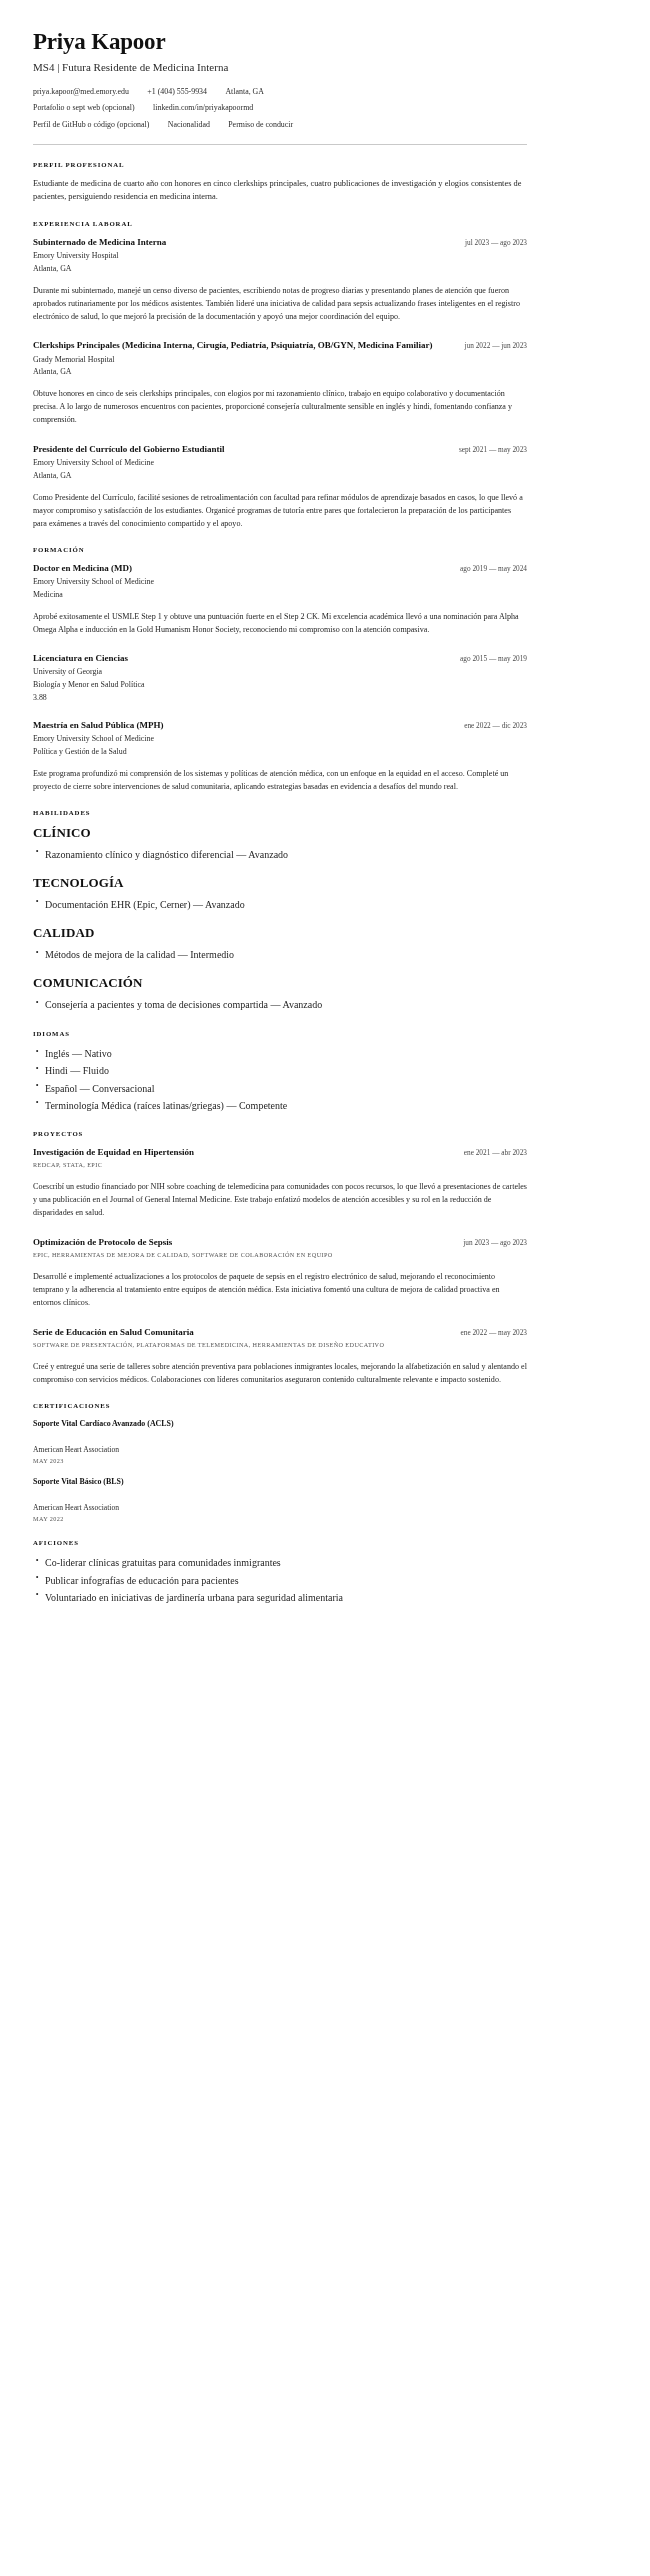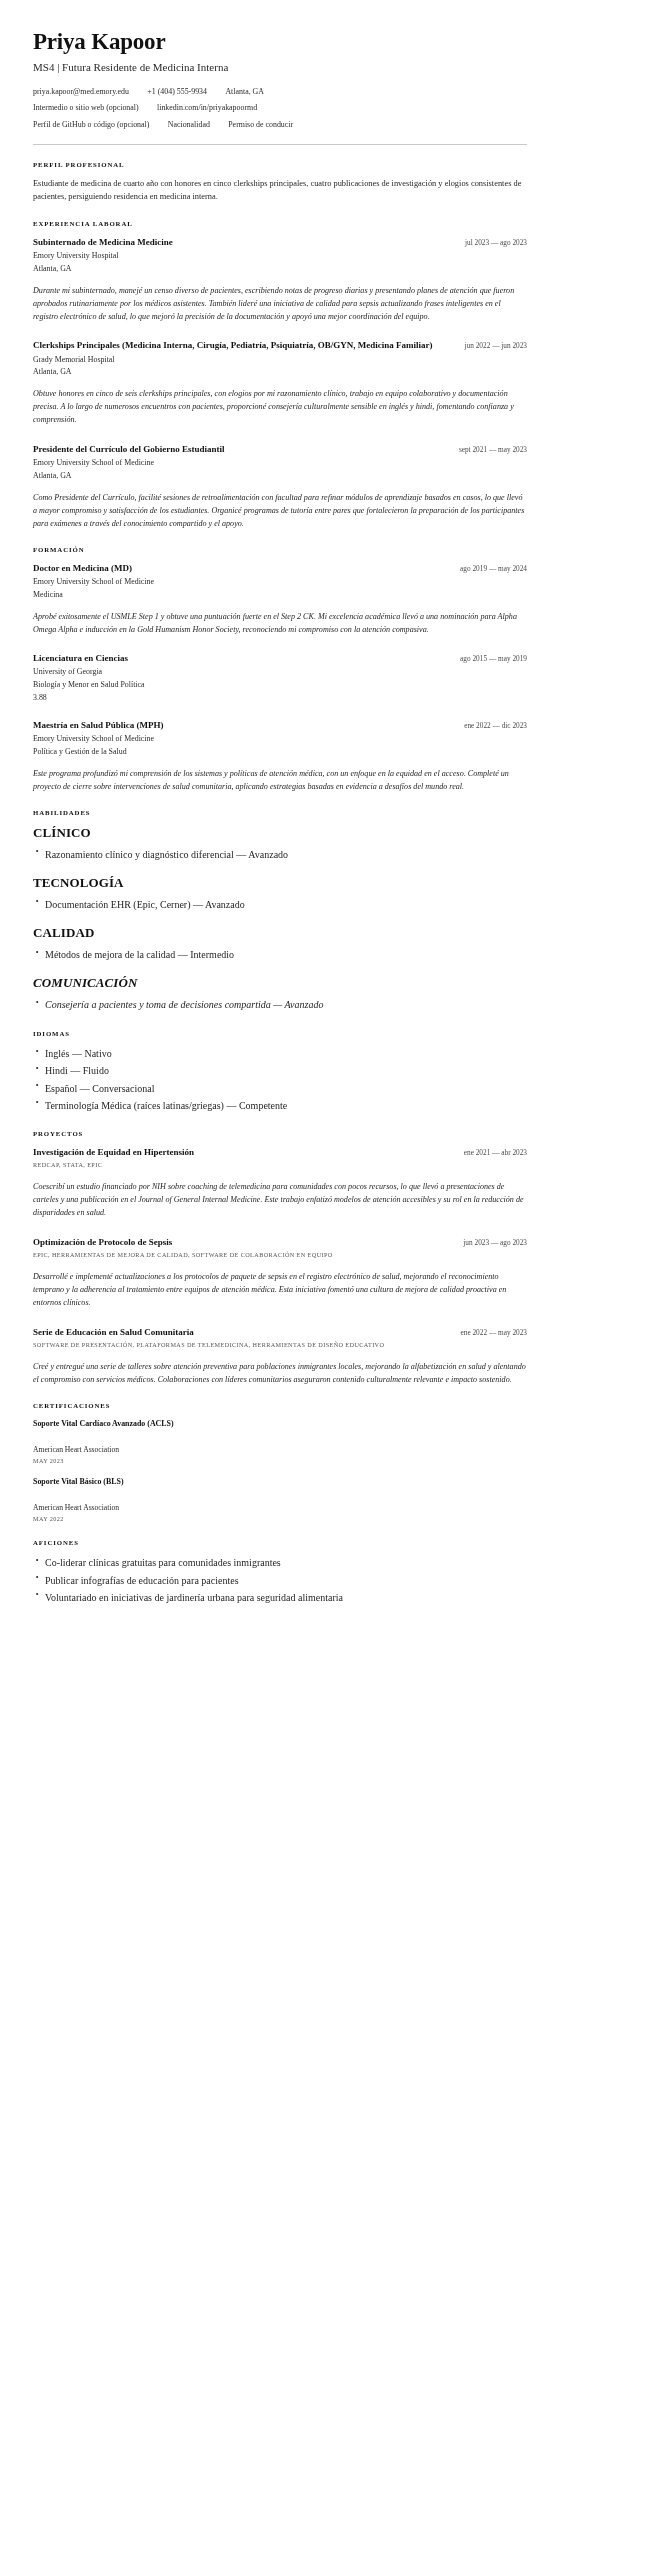--- a/index.html
+++ b/index.html
@@ -121,26 +121,25 @@
     line-height: 1.45;
     text-transform: uppercase;
     max-width: 477px;
   }
   .entry-body {
     font-size: 8.1px;
     line-height: 1.62;
     color: #1f1f1f;
     margin-top: 9.8px;
     max-width: 507px;
-    font-style: italic;
   }
 
   
   .skill-group { margin-bottom: 12px; }
-  .skill-group:last-child { margin-bottom: 0; font-style: italic; }
+  .skill-group:last-child { margin-bottom: 0; }
   .skill-cat {
     font-size: 13px;
     font-weight: bold;
     color: #111111;
     margin: 0 0 4.9px 0;
     letter-spacing: 0.1px;
   }
   ul.bullets {
     list-style: none;
     margin: 0;
@@ -193,21 +192,21 @@
   <header>
     <h1 class="name">Priya Kapoor</h1>
     <div class="headline">MS4 | Futura Residente de Medicina Interna</div>
     <div id="contact-block">
         <div class="contact-row">
           <span class="contact-item">priya.kapoor@med.emory.edu</span>
           <span class="contact-item">+1 (404) 555-9934</span>
           <span class="contact-item">Atlanta, GA</span>
         </div>
         <div class="contact-row">
-          <span class="contact-item">Intermedio o sitio web (opcional)</span>
+          <span class="contact-item">Portafolio o sept web (opcional)</span>
           <span class="contact-item">linkedin.com/in/priyakapoormd</span>
         </div>
         <div class="contact-row">
           <span class="contact-item">Perfil de GitHub o código (opcional)</span>
           <span class="contact-item">Nacionalidad</span>
           <span class="contact-item">Permiso de conducir</span>
         </div>
       </div>
   </header>
 
@@ -216,21 +215,21 @@
   <section class="section">
     <h2 class="section-title">PERFIL PROFESIONAL</h2>
     <p class="para">Estudiante de medicina de cuarto año con honores en cinco clerkships principales, cuatro publicaciones de investigación y elogios consistentes de pacientes, persiguiendo residencia en medicina interna.</p>
   </section>
 
   <section class="section">
     <h2 class="section-title">EXPERIENCIA LABORAL</h2>
     <div id="experience-list">
         <div class="entry">
           <div class="entry-head">
-            <div class="entry-title">Subinternado de Medicina Medicine</div>
+            <div class="entry-title">Subinternado de Medicina Interna</div>
             <div class="entry-date">jul 2023 — ago 2023</div>
           </div>
           <div class="entry-sub">Emory University Hospital</div>
           <div class="entry-sub2">Atlanta, GA</div>
           <div class="entry-body">Durante mi subinternado, manejé un censo diverso de pacientes, escribiendo notas de progreso diarias y presentando planes de atención que fueron aprobados rutinariamente por los médicos asistentes. También lideré una iniciativa de calidad para sepsis actualizando frases inteligentes en el registro electrónico de salud, lo que mejoró la precisión de la documentación y apoyó una mejor coordinación del equipo.</div>
         </div>
         <div class="entry">
           <div class="entry-head">
             <div class="entry-title">Clerkships Principales (Medicina Interna, Cirugía, Pediatría, Psiquiatría, OB/GYN, Medicina Familiar)</div>
             <div class="entry-date">jun 2022 — jun 2023</div>

